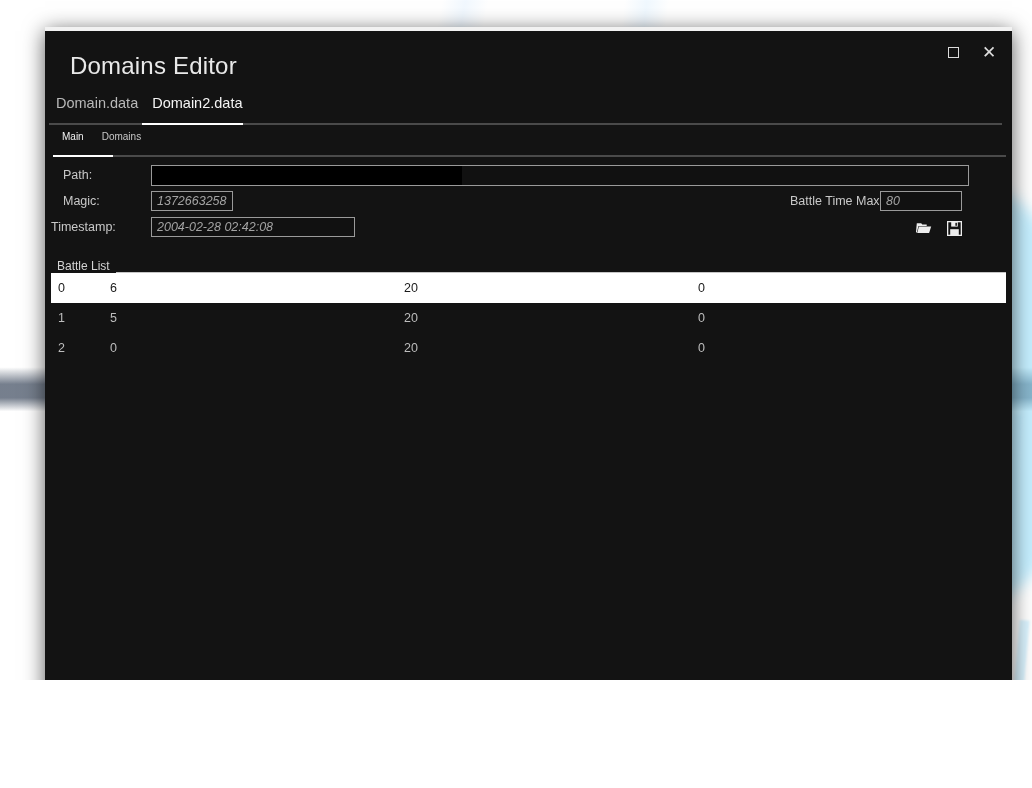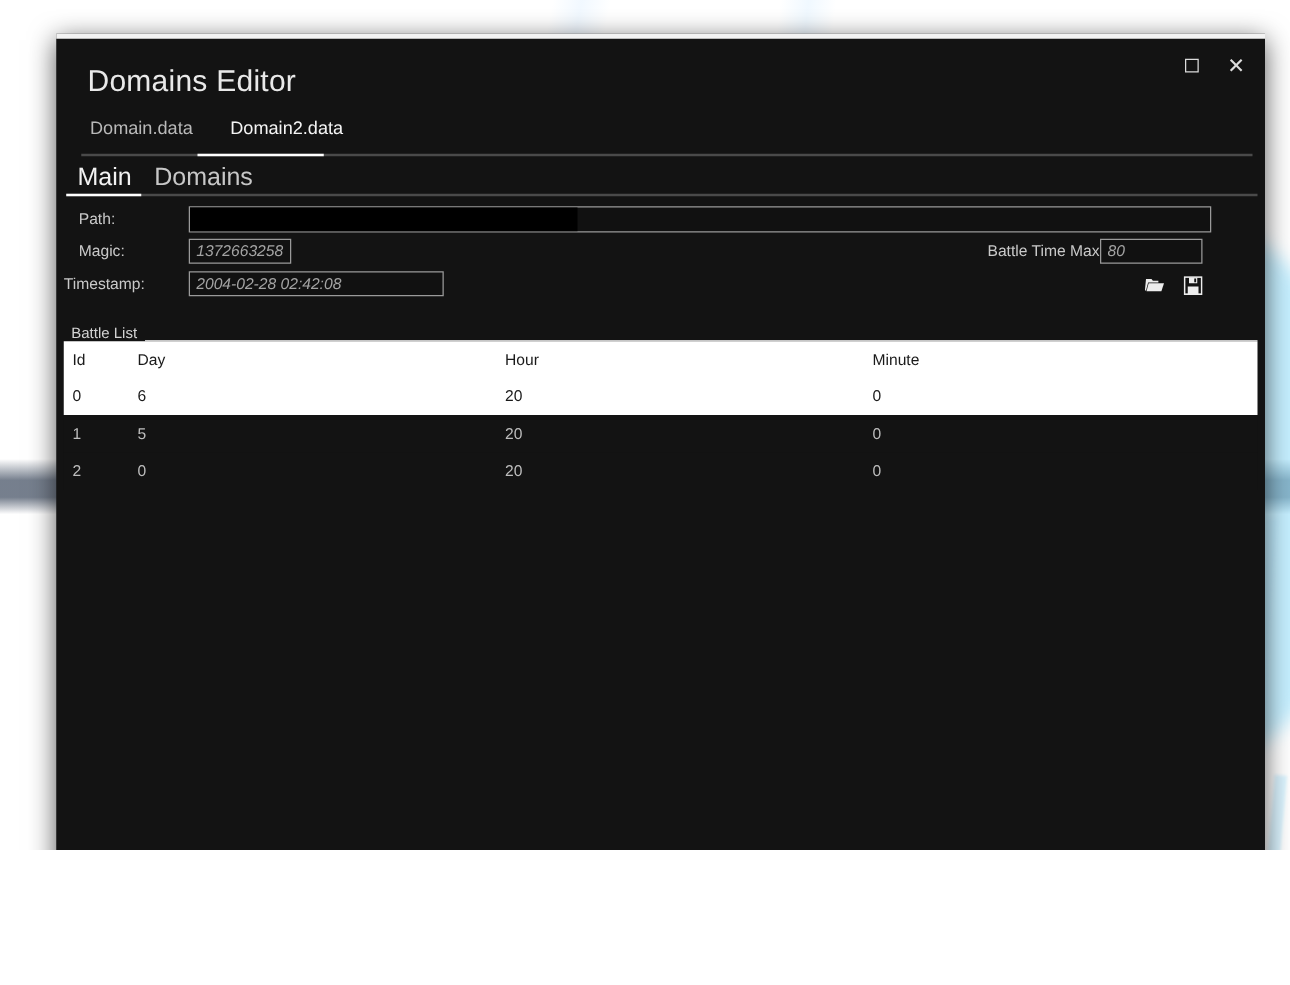--- a/index.html
+++ b/index.html
@@ -88,24 +88,24 @@
     font-size: 14px;
     cursor: default;
   }
   .sq { width: 11px; height: 11px; border: 1.6px solid #dcdcdc; display: block; }
   .xmark { font-size: 17px; line-height: 1; font-weight: 300; }
 
   
   #file-tabs {
     position: relative;
     height: 30px;
-    margin-left: 20px;
+    margin-left: 4px;
     display: flex;
     align-items: flex-start;
-    gap: 16px;
+    gap: 0px;
   }
   .file-tab {
     font-size: 14.5px;
     color: #b9b9b9;
     padding: 0 7px 8px 7px;
     cursor: default;
     white-space: nowrap;
   }
   .file-tab.active { color: #f4f4f4; }
   #file-tabs-rule {
@@ -125,21 +125,21 @@
   
   #section-tabs {
     position: relative;
     height: 26px;
     margin-left: 8px;
     margin-top: 6px;
     display: flex;
     align-items: flex-start;
   }
   .sec-tab {
-    font-size: 20px;
+    font-size: 10px;
     color: #c7c7c7;
     padding: 0 9px 7px 9px;
     cursor: default;
   }
   .sec-tab.active { color: #f2f2f2; }
   #section-tabs-rule {
     position: absolute;
     left: 0; right: 6px;
     bottom: 0;
     height: 2px;
@@ -323,26 +323,20 @@
 
     <div id="battle-group">
       <div id="battle-group-header">
         <div id="battle-group-label">Battle List</div>
         <div id="battle-group-line"></div>
       </div>
 
       <div id="grid">
 
         <div class="grid-block-white">
-          <div class="grid-row header">
-            <span class="cell c-id">Id</span>
-            <span class="cell c-day">Day</span>
-            <span class="cell c-hour">Hour</span>
-            <span class="cell c-minute">Minute</span>
-          </div>
           <div class="grid-row">
             <span class="cell c-id">0</span>
             <span class="cell c-day">6</span>
             <span class="cell c-hour">20</span>
             <span class="cell c-minute">0</span>
           </div>
         </div>
 
         <div class="grid-row dark-row">
           <span class="cell c-id">1</span>

